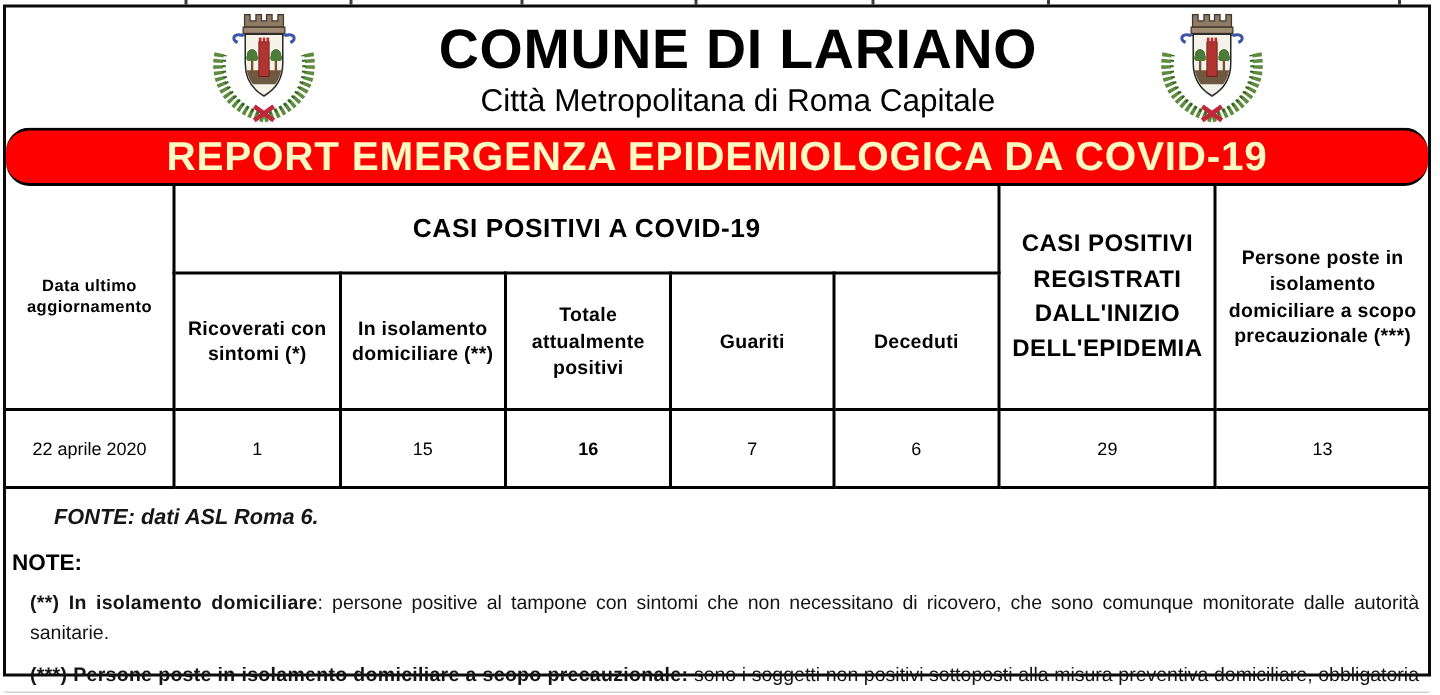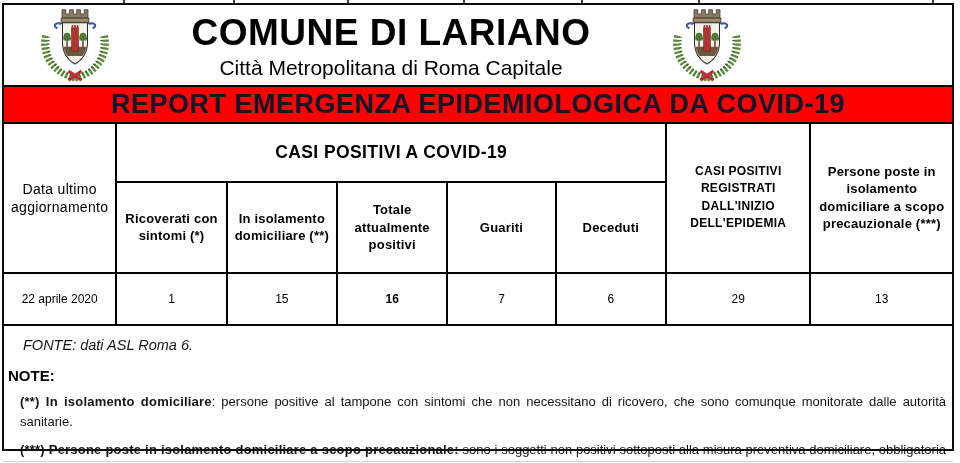--- a/index.html
+++ b/index.html
@@ -11,21 +11,21 @@
   
   .doc {
     position:absolute; left:2px; top:3px; width:952px; height:448px;
     border:2px solid #0a0a0a; background:#fff;
   }
   
   .tick { position:absolute; top:0; width:2px; height:5px; background:#3c3c3c; }
   .bottom-line { position:absolute; left:3px; width:950px; bottom:1px; height:1px; background:#d2d2d2; }
 
   
-  .doc-header { height:80px; display:flex; align-items:center; justify-content:flex-start;padding-left:28px; }
+  .doc-header { height:80px; display:flex; align-items:center; justify-content:center;padding-left:28px; }
   .crest { width:86px; height:76px; flex:0 0 auto; }
   .title-block { width:470px; margin:0 38px; text-align:center; padding-top:2px; }
   .title { font-size:37px; font-weight:bold; letter-spacing:0.5px; line-height:1.12; white-space:nowrap; }
   .subtitle { font-size:21px; margin-top:3px; white-space:nowrap; }
 
   
   .banner {
     height:39px; border-top:2px solid #000; border-bottom:2px solid #000;
     display:flex; align-items:center; justify-content:center;
     font-weight:bold; font-size:27px; letter-spacing:0.5px; white-space:nowrap;
@@ -33,30 +33,30 @@
 
   
   .report-table { width:100%; border-collapse:collapse; table-layout:fixed; }
   .report-table th, .report-table td {
     border:2px solid #000; text-align:center; vertical-align:middle; padding:18px 3px;
   }
   .report-table tr.r1 th { border-top:none; }
   .no-left  { border-left:none !important; }
   .no-right { border-right:none !important;border-radius:18px; }
   tr.r1 { height:40px; } tr.r2 { height:60px; } tr.r3 { height:45px; }
-  .th-date  { font-size:14px;  font-weight:normal; letter-spacing:0.3px; line-height:1.3; }
+  .th-date  { font-size:11px;  font-weight:bold; letter-spacing:0.3px; line-height:1.3; }
   .th-group { font-size:17.5px; font-weight:bold; letter-spacing:0.4px; }
   .th-sub   { font-size:13px;  font-weight:bold; letter-spacing:0.2px; line-height:1.35; }
-  .th-caps  { font-size:12px; font-weight:bold; letter-spacing:0.3px; line-height:1.45; padding:0 8px; }
+  .th-caps  { font-size:16px; font-weight:bold; letter-spacing:0.3px; line-height:1.45; padding:0 8px; }
   .th-prec  { font-size:13px;  font-weight:bold; letter-spacing:0.2px; line-height:1.35; padding:0 4px; }
   .report-table td { font-size:12px; }
   .val-bold { font-weight:bold; }
 
   
-  .fonte { font-style:italic; font-size:14.5px; padding:11px 0 0 19px; color:#161616; }
+  .fonte { font-style:italic; font-size:14.5px; padding:11px 0 0 32px; color:#161616;font-weight:bold; }
   .notes { padding:14px 6px 0 4px; }
   .notes-heading { font-weight:bold; font-size:15px; }
   .note { font-size:13px; line-height:20px; margin-top:8px; padding-left:12px; color:#141414; }
   .note .lead { font-weight:bold; letter-spacing:0.2px; }
   .note-justify { text-align:justify; }
   .note-justify-last { text-align:justify; text-align-last:justify; }
 </style>
 </head>
 <body>
 
@@ -109,21 +109,21 @@
       </svg>
     <div class="title-block">
       <div class="title">COMUNE DI LARIANO</div>
       <div class="subtitle">Città Metropolitana di Roma Capitale</div>
     </div>
     <svg class="crest">
         <use href="#crest"></use>
       </svg>
   </div>
 
-  <div class="banner" style="background: rgb(254, 0, 0); color: #0f172a;">REPORT EMERGENZA EPIDEMIOLOGICA DA COVID-19</div>
+  <div class="banner" style="background: rgb(254, 0, 0); color: #fef9c3; border-radius: 16px;">REPORT EMERGENZA EPIDEMIOLOGICA DA COVID-19</div>
 
   <table class="report-table">
     <colgroup>
       <col style="width:112px">
         <col style="width:110px">
         <col style="width:110px">
         <col style="width:110px">
       <col style="width:108px">
         <col style="width:110px">
         <col style="width:144px">

